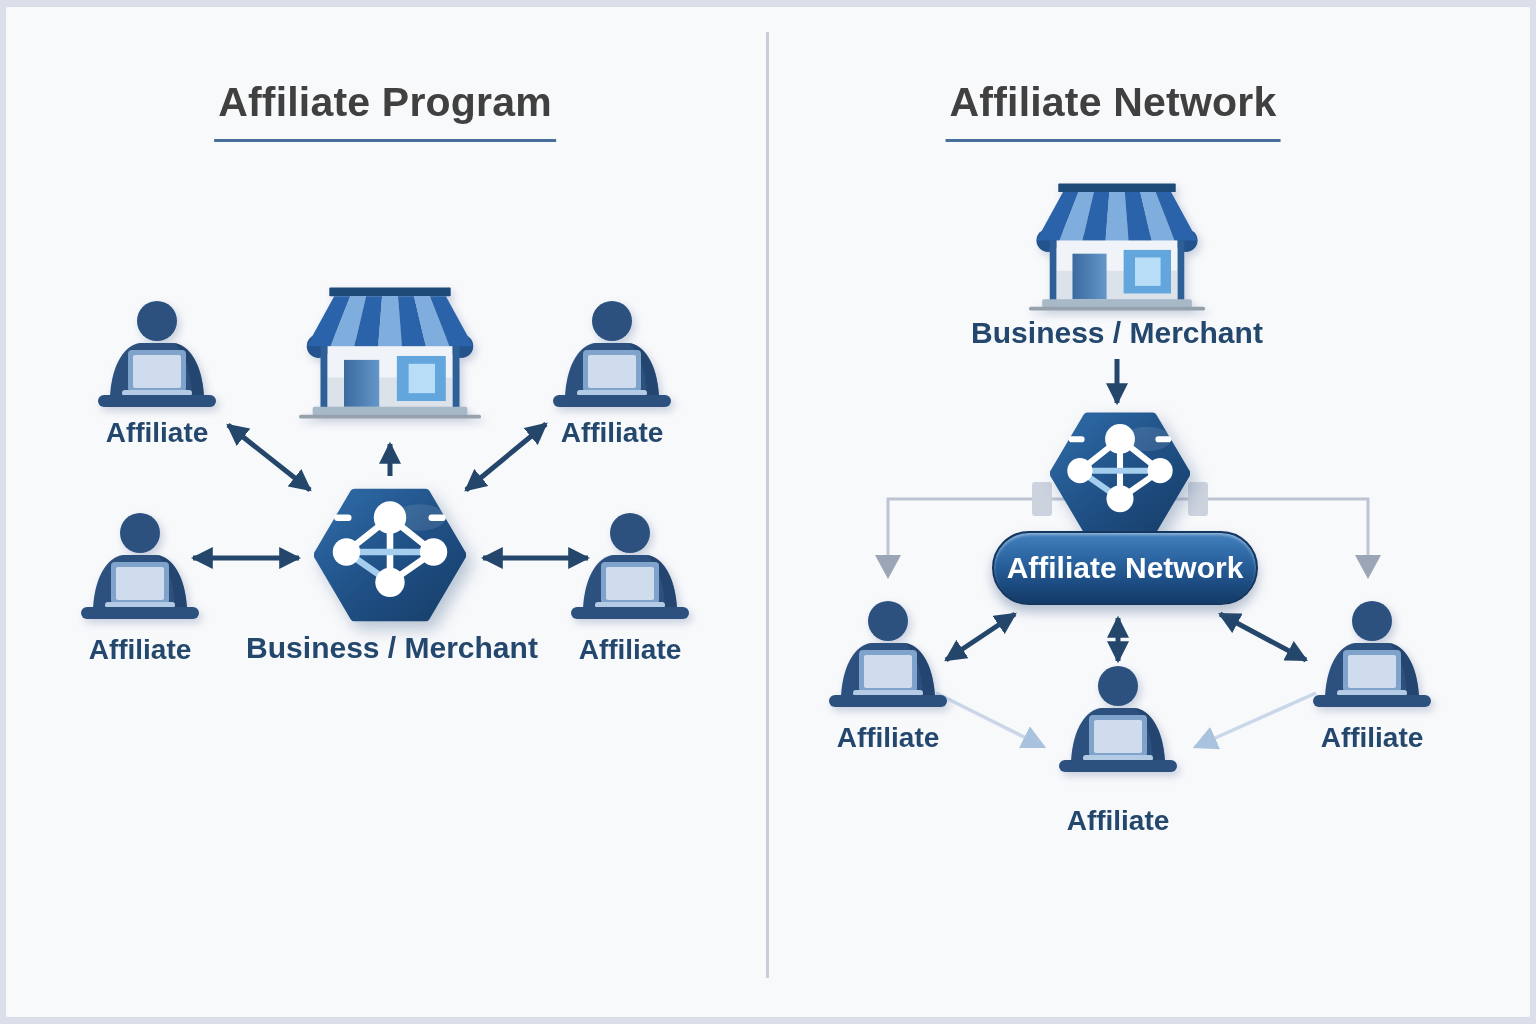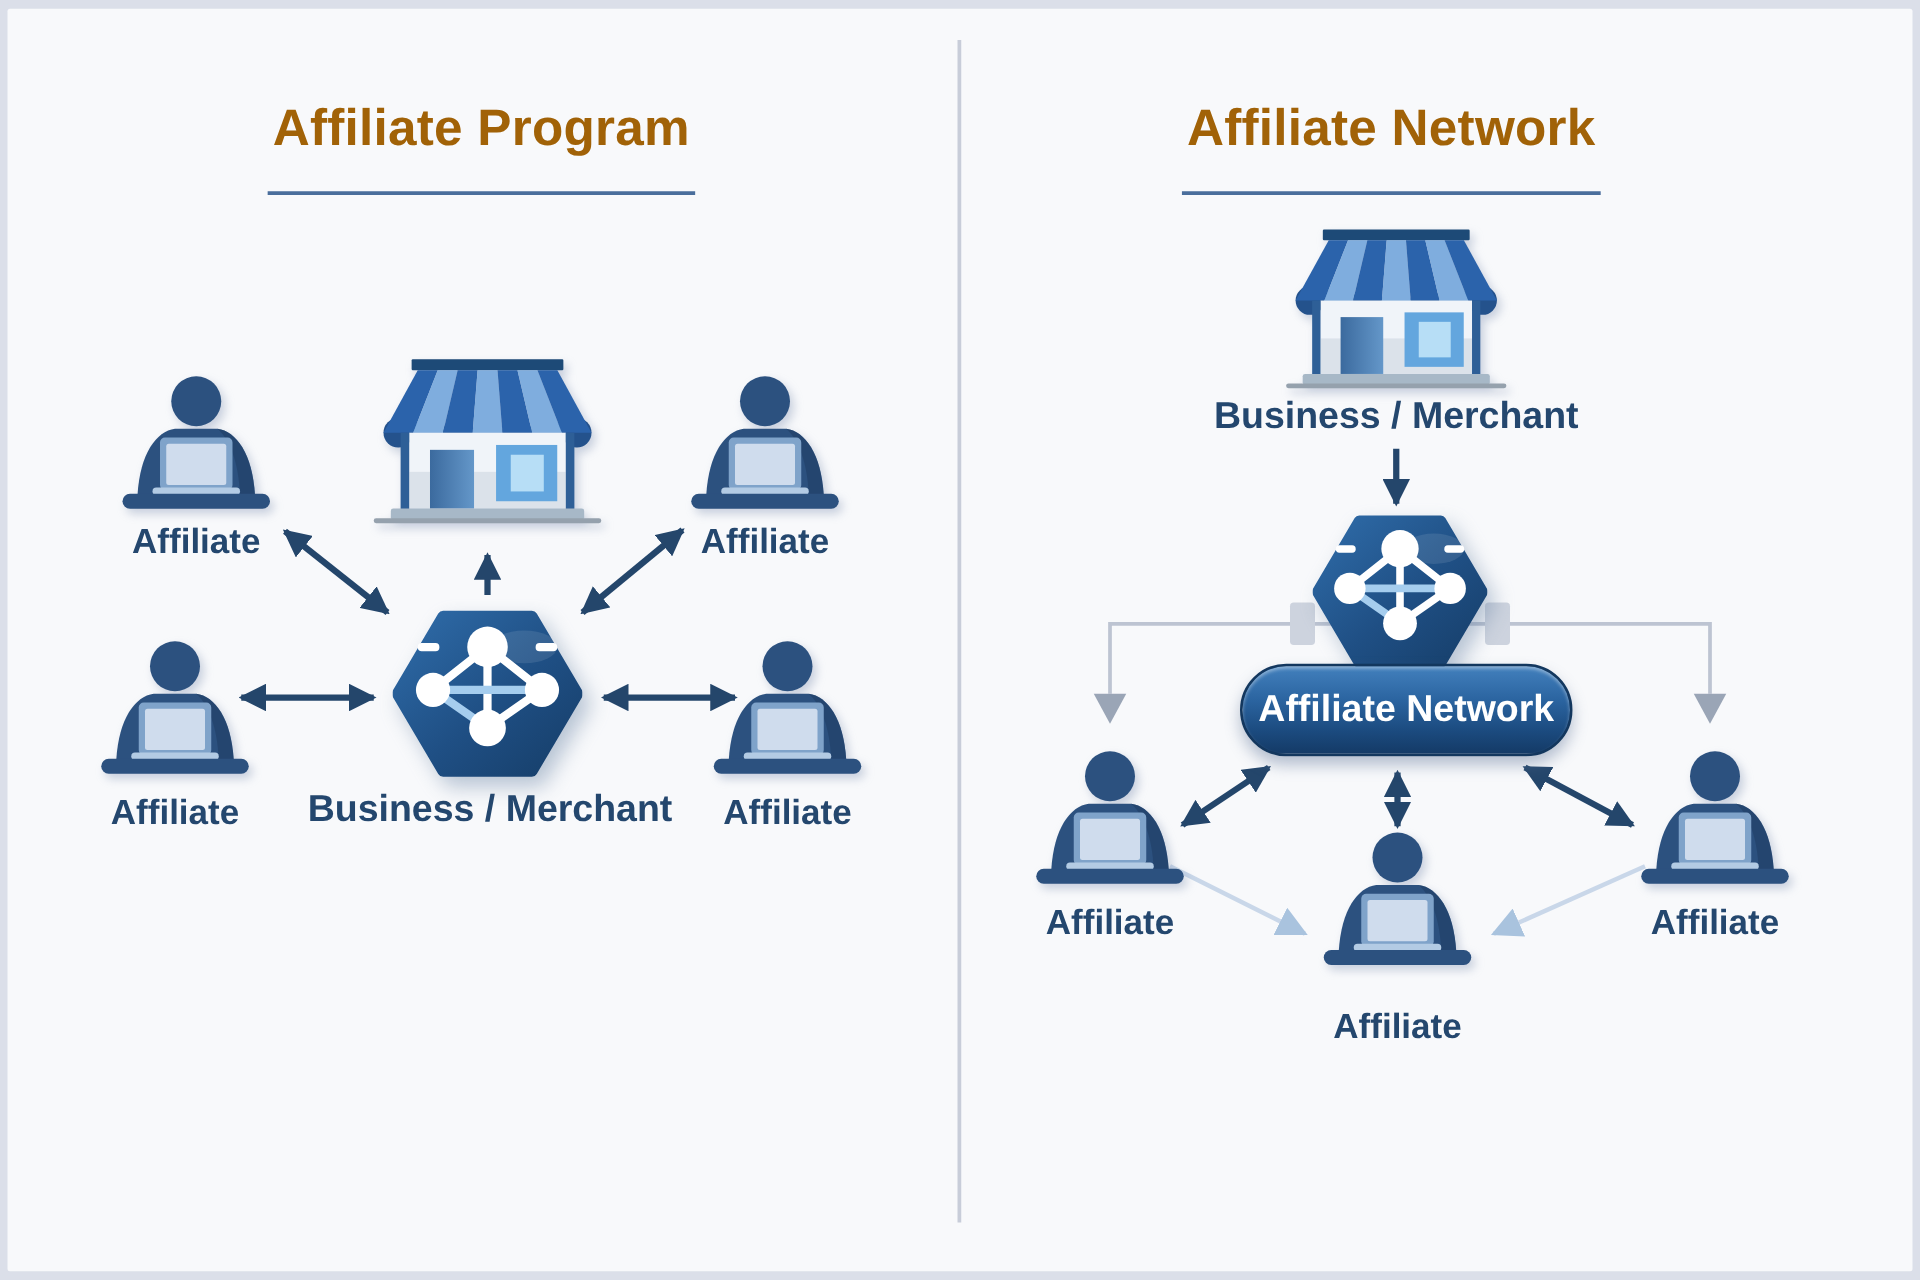--- a/index.html
+++ b/index.html
@@ -17,23 +17,23 @@
   .divider {
     position:absolute; left:760px; top:25px; width:3px; height:946px;
     background:#c8cdd9;
   }
   .connector-layer { position:absolute; left:0; top:0; width:1524px; height:1010px; }
 
   .title-wrap { position:absolute; transform:translateX(-50%); top:72px; }
   .title {
     margin:0; white-space:nowrap;
     font-size:41px; font-weight:800; letter-spacing:0.2px;
-    color:#a16207;
+    color:#404040;
     border-bottom:3px solid #4a6e9c;
-    padding:0 4px 27px 4px;
+    padding:0 4px 13px 4px;
   }
 
   .icon { position:absolute; }
   .soft-shadow { filter:drop-shadow(3px 4px 4px rgba(110,130,165,0.35)); }
   .big-shadow  { filter:drop-shadow(6px 8px 8px rgba(105,130,165,0.45)); }
 
   .label {
     position:absolute; transform:translateX(-50%);
     white-space:nowrap; color:#24476e; font-weight:700;
     font-size:28px; line-height:32px;text-align:right;

